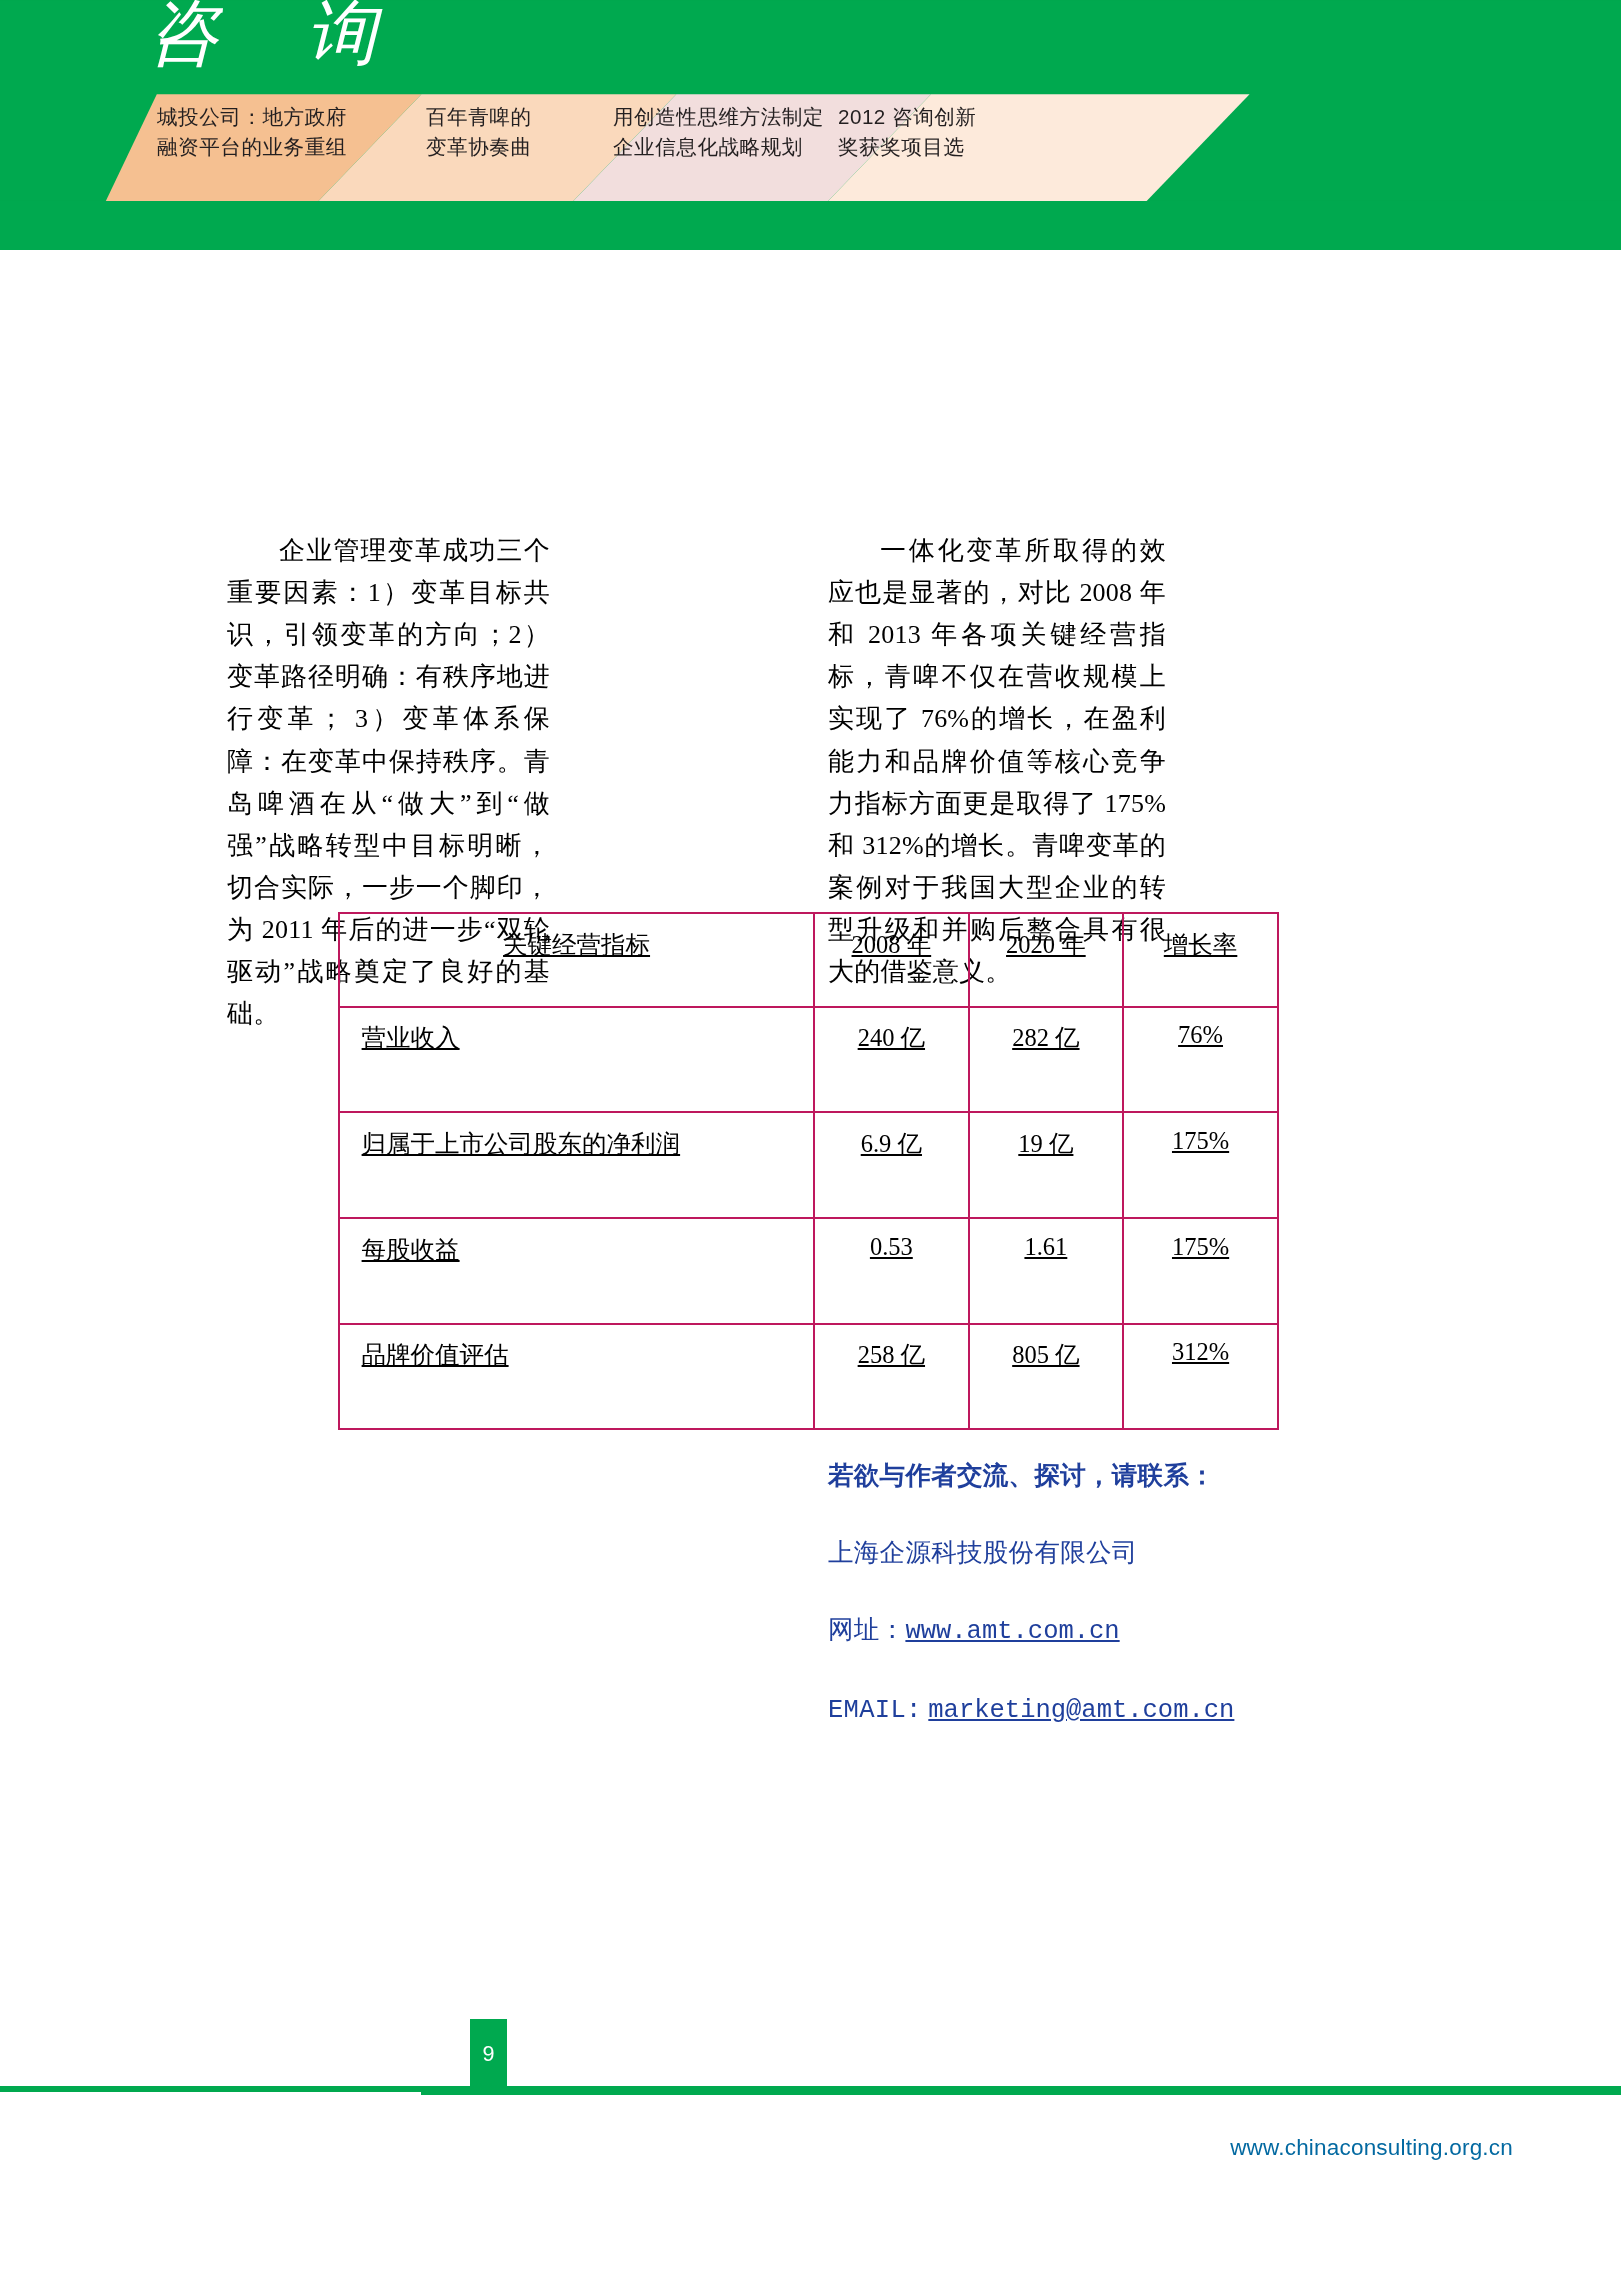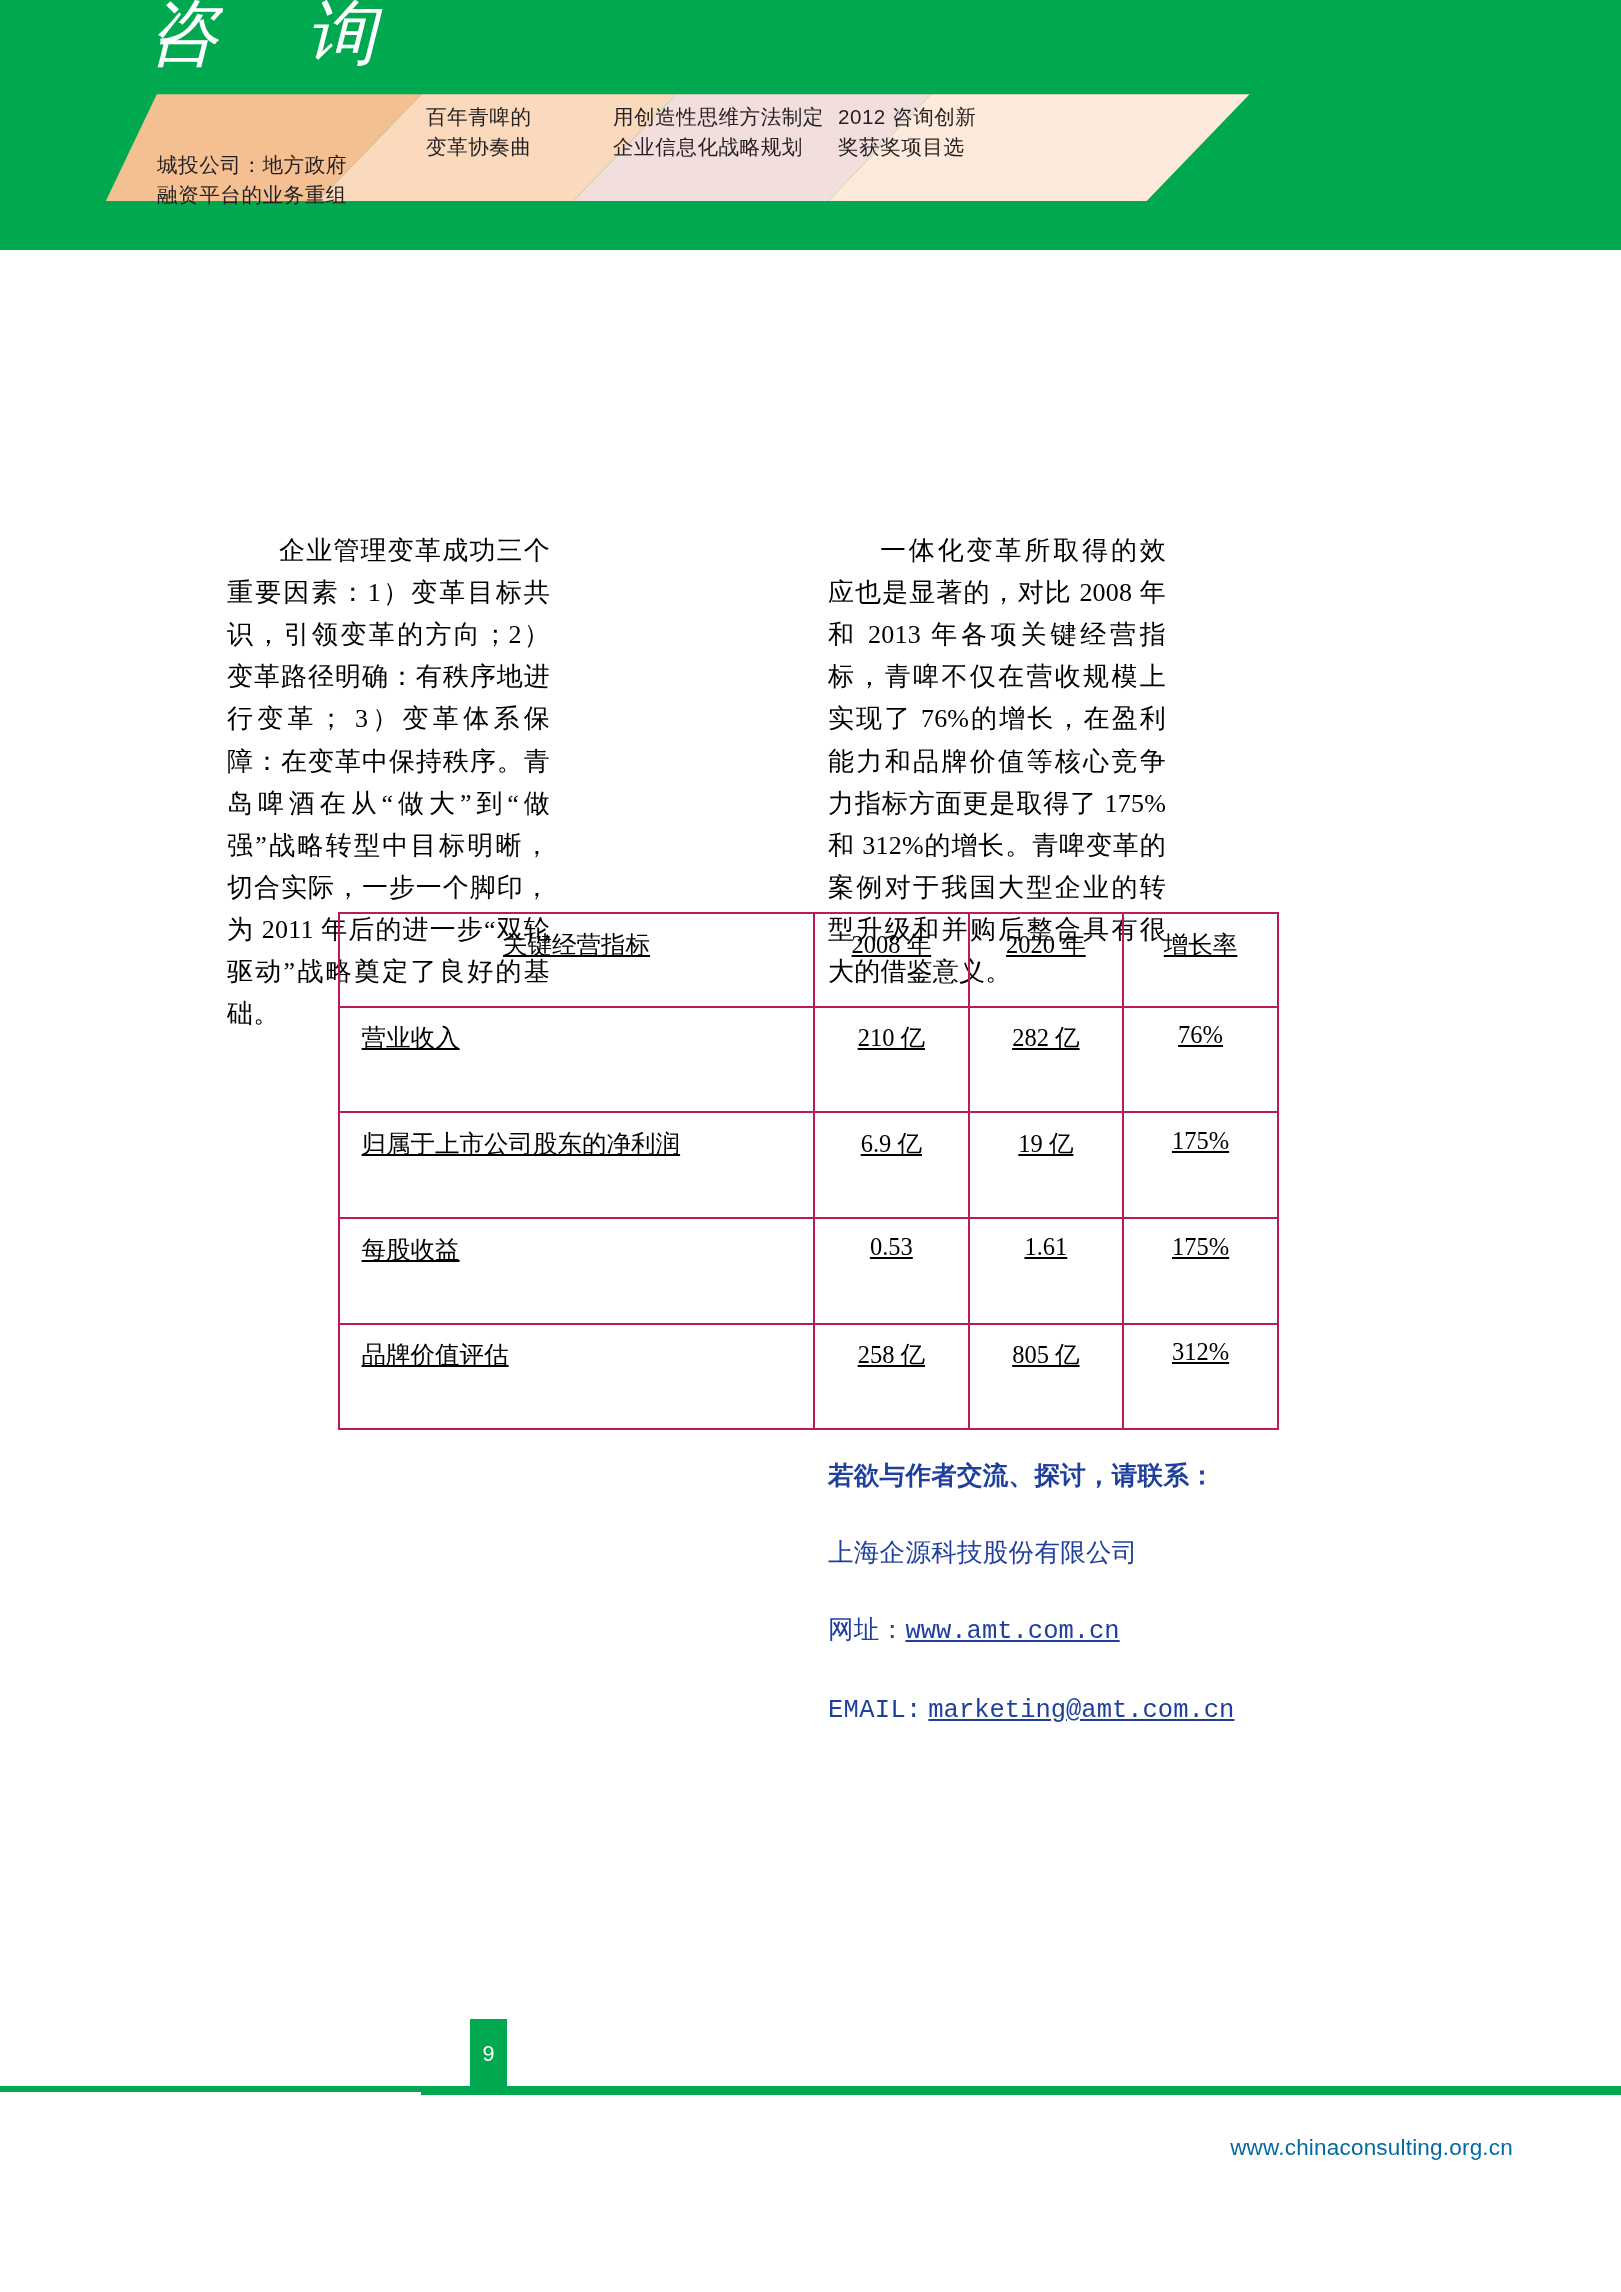--- a/index.html
+++ b/index.html
@@ -34,21 +34,21 @@
   .nav-labels{
     position:absolute;left:0;top:0;width:1621px;height:201px;
     pointer-events:none;
   }
   .nav-item{
     position:absolute;
     font-family:"Liberation Sans","DejaVu Sans",sans-serif;
     font-size:20.6px;color:#231f20;line-height:1.45;
     white-space:pre-line;letter-spacing:0.5px;
   }
-  .nav-item.n1{left:157px;top:102px;margin-top:48px;}
+  .nav-item.n1{left:157px;top:102px;}
   .nav-item.n2{left:426px;top:102px;}
   .nav-item.n3{left:613px;top:102px;}
   .nav-item.n4{left:838px;top:102px;}
 
   
   .columns{
     position:absolute;left:0;top:0;width:1413px;height:2293px;
   }
   .col{
     position:absolute;
@@ -170,21 +170,21 @@
   <table class="data">
     <tbody>
       <tr class="hrow">
         <th class="c-label center">关键经营指标</th>
         <th class="c-num">2008 年</th>
         <th class="c-num">2020 年</th>
         <th class="c-num">增长率</th>
       </tr>
       <tr class="brow">
         <td class="c-label">营业收入</td>
-        <td class="c-num">210 亿</td>
+        <td class="c-num">240 亿</td>
         <td class="c-num">282 亿</td>
         <td class="c-num">76%</td>
       </tr>
       <tr class="brow">
         <td class="c-label">归属于上市公司股东的净利润</td>
         <td class="c-num">6.9 亿</td>
         <td class="c-num">19 亿</td>
         <td class="c-num">175%</td>
       </tr>
       <tr class="brow">

